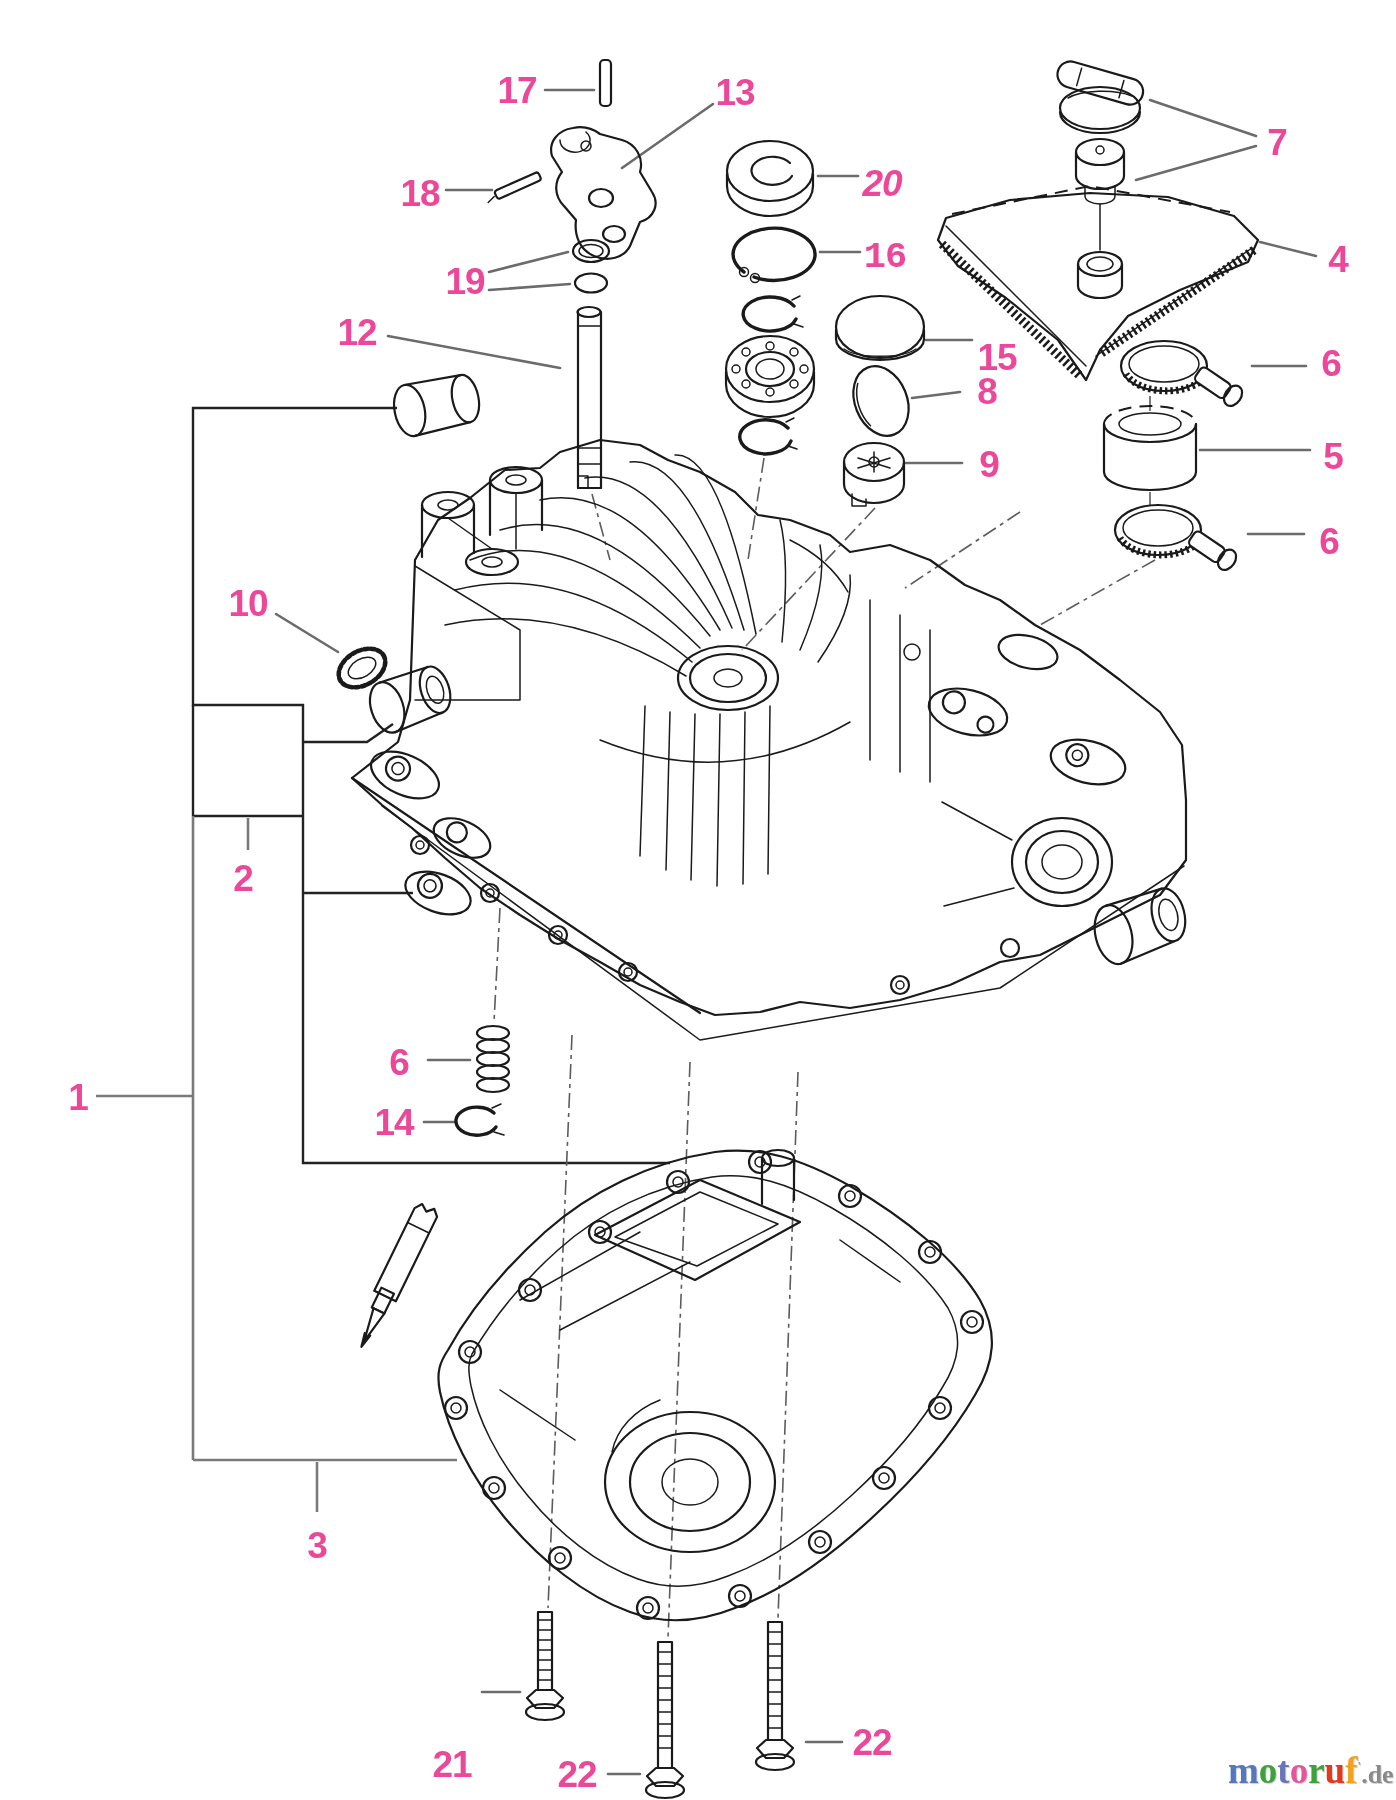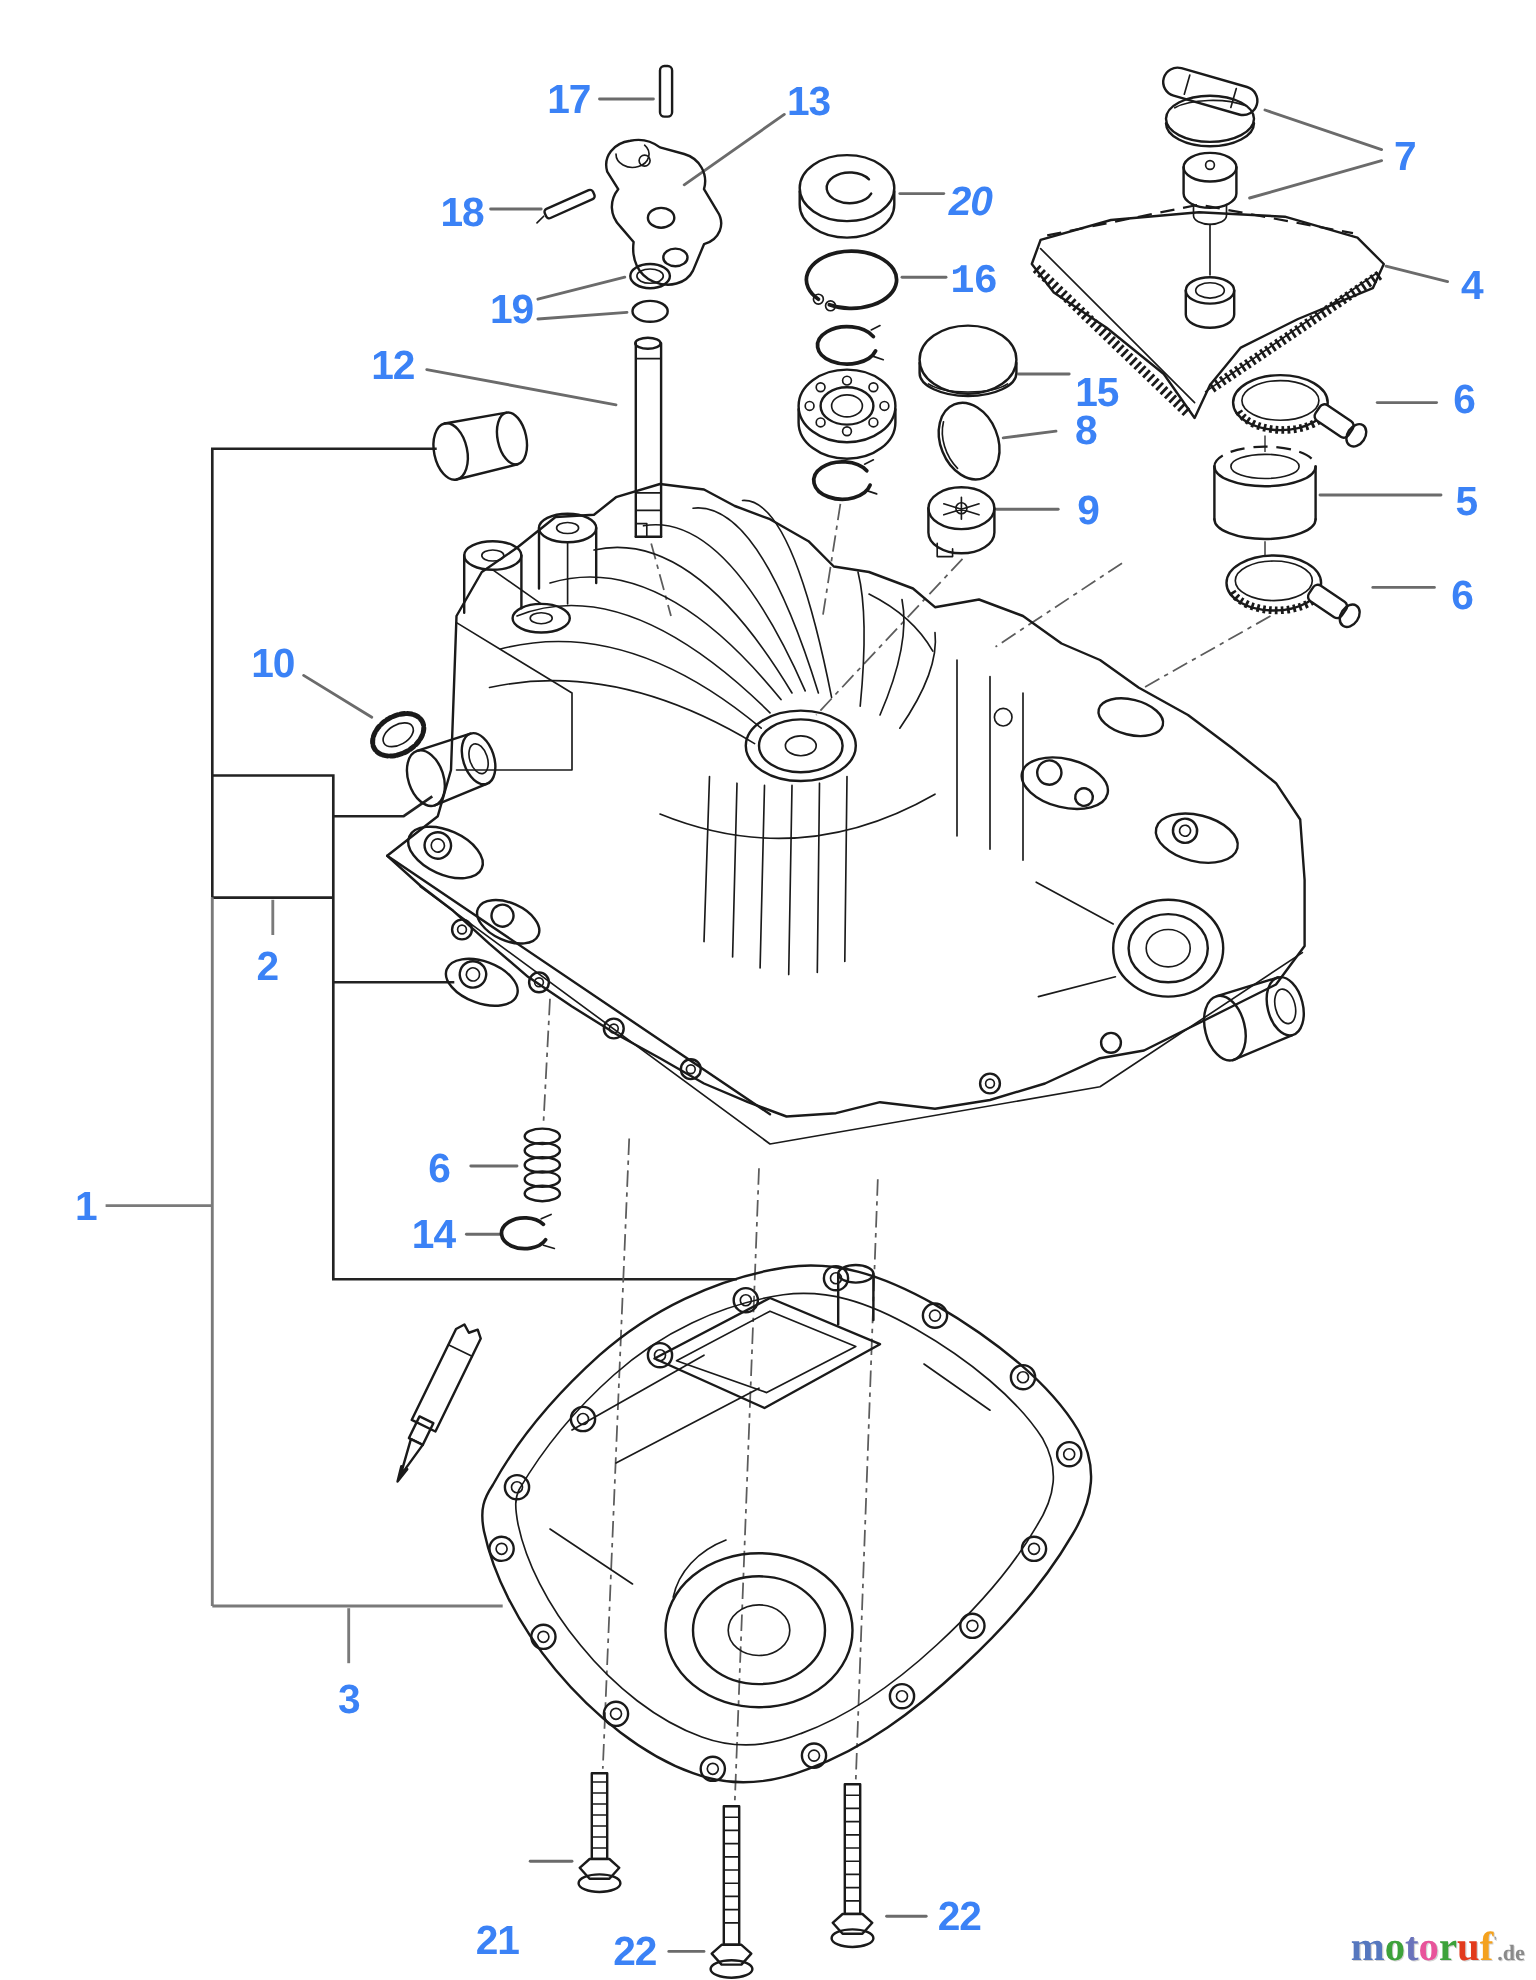--- a/index.html
+++ b/index.html
@@ -1,24 +1,24 @@
 <!DOCTYPE html>
 <html><head>
 <meta charset="utf-8">
 <style>
   html,body{margin:0;padding:0;background:#ffffff;}
   .stage{position:relative;width:1396px;height:1800px;background:#fff;overflow:hidden;
          font-family:"Liberation Sans",sans-serif;}
   .art{position:absolute;left:0;top:0;}
   .callout{position:absolute;transform:translate(-50%,-50%);font-weight:bold;
-           font-size:37px;color:#3b82f6;letter-spacing:-1px;line-height:1;}
+           font-size:37px;color:#ec4899;letter-spacing:-1px;line-height:1;}
   .watermark{position:absolute;left:1228px;top:1752px;font-family:"Liberation Serif",serif;
              font-weight:bold;font-size:37px;white-space:nowrap;line-height:1;
              text-shadow:1px 1px 0 rgba(130,130,130,.35);}
-  .watermark .de{font-size:20px;color:#8a8a8a;letter-spacing:0;}
+  .watermark .de{font-size:26px;color:#8a8a8a;letter-spacing:0;}
   .watermark .mk{font-size:13px;color:#9a9a9a;vertical-align:super;}
   
   .k{stroke:#1a1a1a;fill:none;stroke-width:2.2;stroke-linecap:round;stroke-linejoin:round;}
   .kf{stroke:#1a1a1a;fill:#ffffff;stroke-width:2.2;stroke-linejoin:round;}
   .k1{stroke-width:1.5;}
   .k3{stroke-width:3.4;}
   .k4{stroke-width:4.6;}
   .lead{stroke:#6b6b6b;stroke-width:2.6;fill:none;stroke-linecap:round;}
   .brk{stroke:#222;stroke-width:2.4;fill:none;}
   .brg{stroke:#7a7a7a;stroke-width:2.6;fill:none;}

